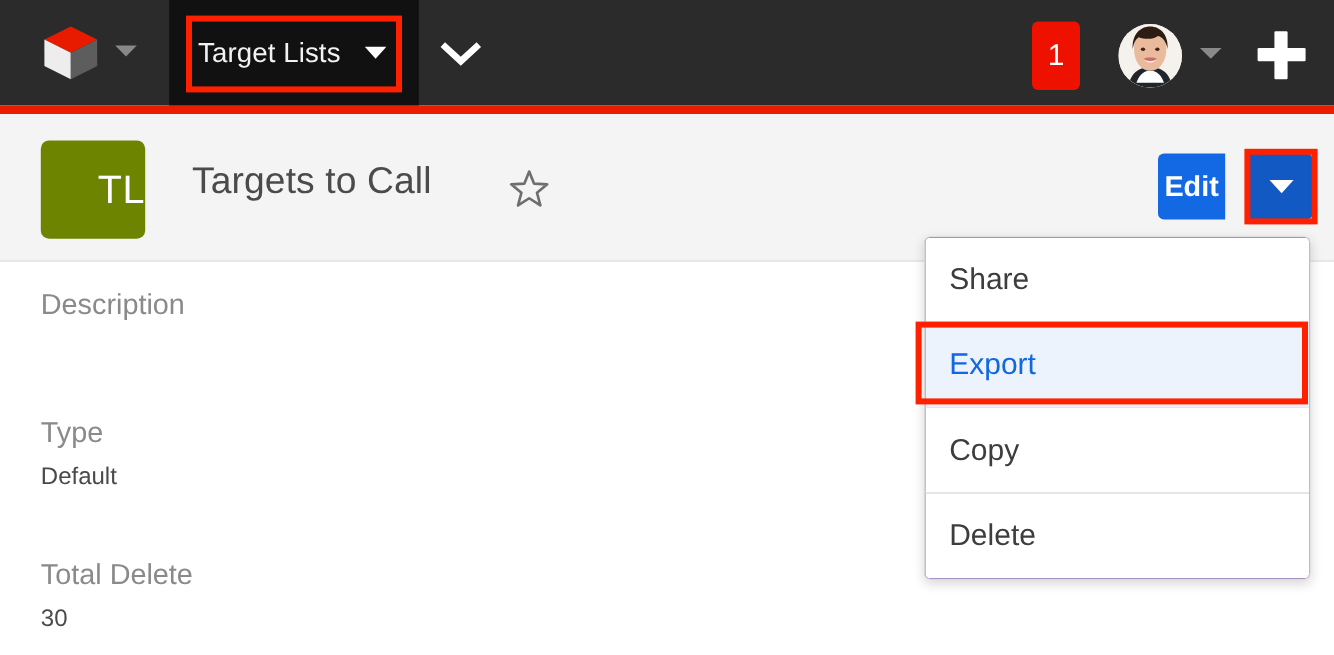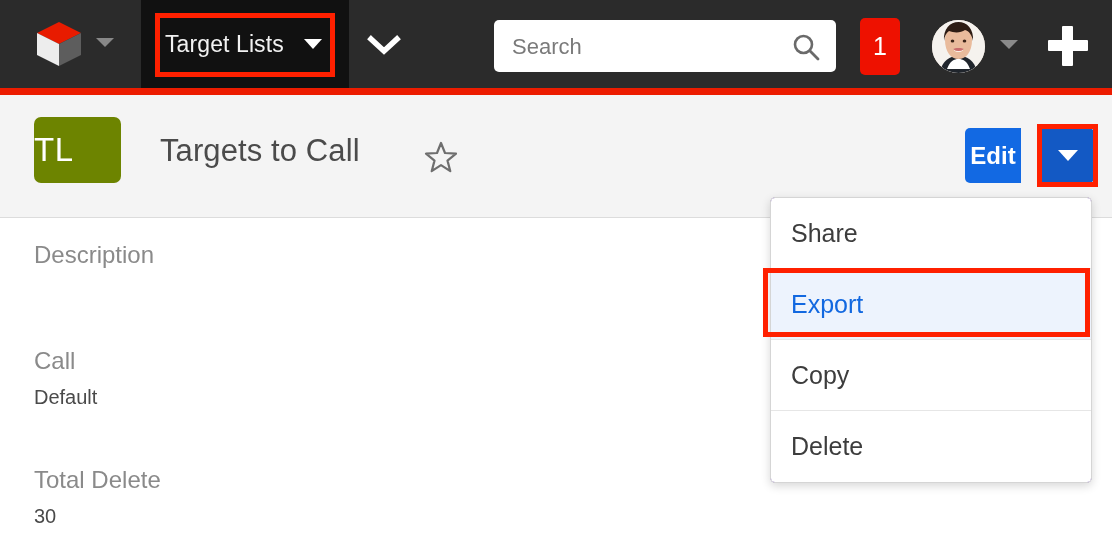--- a/index.html
+++ b/index.html
@@ -188,28 +188,28 @@
     left: 0; top: 95px;
     width: 1112px;
     height: 123px;
     background: #f4f4f4;
     border-bottom: 1px solid #dcdcdc;
     box-sizing: border-box;
   }
   .record-avatar {
     position: absolute;
     left: 34px; top: 22px;
-    width: 87px; height: 66px;
+    width: 87px; height: 82px;
     background: #6d8400;
     border-radius: 7px;
     color: #ffffff;
     font-size: 33px;
     display: flex;
     align-items: center;
-    justify-content: flex-start;
+    justify-content: flex-end;
     letter-spacing: 0.5px;
   }
   .record-title {
     position: absolute;
     left: 160px; top: 38px;
     font-size: 31px;
     color: #4b4b4b;
     letter-spacing: 0.1px;
   }
   .favorite-star {
@@ -324,27 +324,20 @@
       <div class="module-tab-inner">
         <span class="module-tab-label">Target Lists</span>
         <span class="module-tab-caret"></span>
       </div>
     </div>
 
     <svg class="nav-chevron" viewBox="0 0 34 24">
       <path d="M4 6 L17 18 L30 6" stroke="#ffffff" stroke-width="5.5" fill="none" stroke-linecap="square"></path>
     </svg>
 
-    <div class="search-box">
-      <input class="search-input" type="text" placeholder="Search" style="">
-      <svg class="search-icon" viewBox="0 0 28 28">
-        <circle cx="11.5" cy="11.5" r="8.5" stroke="#6a6a6a" stroke-width="2.6" fill="none"></circle>
-        <line x1="17.8" y1="17.8" x2="26" y2="26" stroke="#6a6a6a" stroke-width="2.8" stroke-linecap="round"></line>
-      </svg>
-    </div>
 
     <div class="notif-badge">
       <span>1</span>
     </div>
 
     <div class="avatar">
       <svg viewBox="0 0 53 53" width="53" height="53">
         <rect x="0" y="0" width="53" height="53" fill="#f5f2ee"></rect>
         <path d="M8 53 C10 40 18 36 26.5 36 C35 36 43 40 45 53 Z" fill="#20252c"></path>
         <path d="M15 49 C18 41 22 39 26.5 39 C31 39 35 41 38 49 Z" fill="#ffffff"></path>
@@ -398,21 +391,21 @@
       <span>Delete</span>
     </div>
   </div>
 
   <div class="fields">
     <div class="field-block" id="field-description">
       <div class="field-label">Description</div>
       <div class="field-value"></div>
     </div>
     <div class="field-block" id="field-type">
-      <div class="field-label">Call</div>
+      <div class="field-label">Type</div>
       <div class="field-value">Default</div>
     </div>
     <div class="field-block" id="field-total">
       <div class="field-label">Total Delete</div>
       <div class="field-value">30</div>
     </div>
   </div>
 
   <div class="annot" id="annot-module"></div>
   <div class="annot" id="annot-editcaret"></div>

